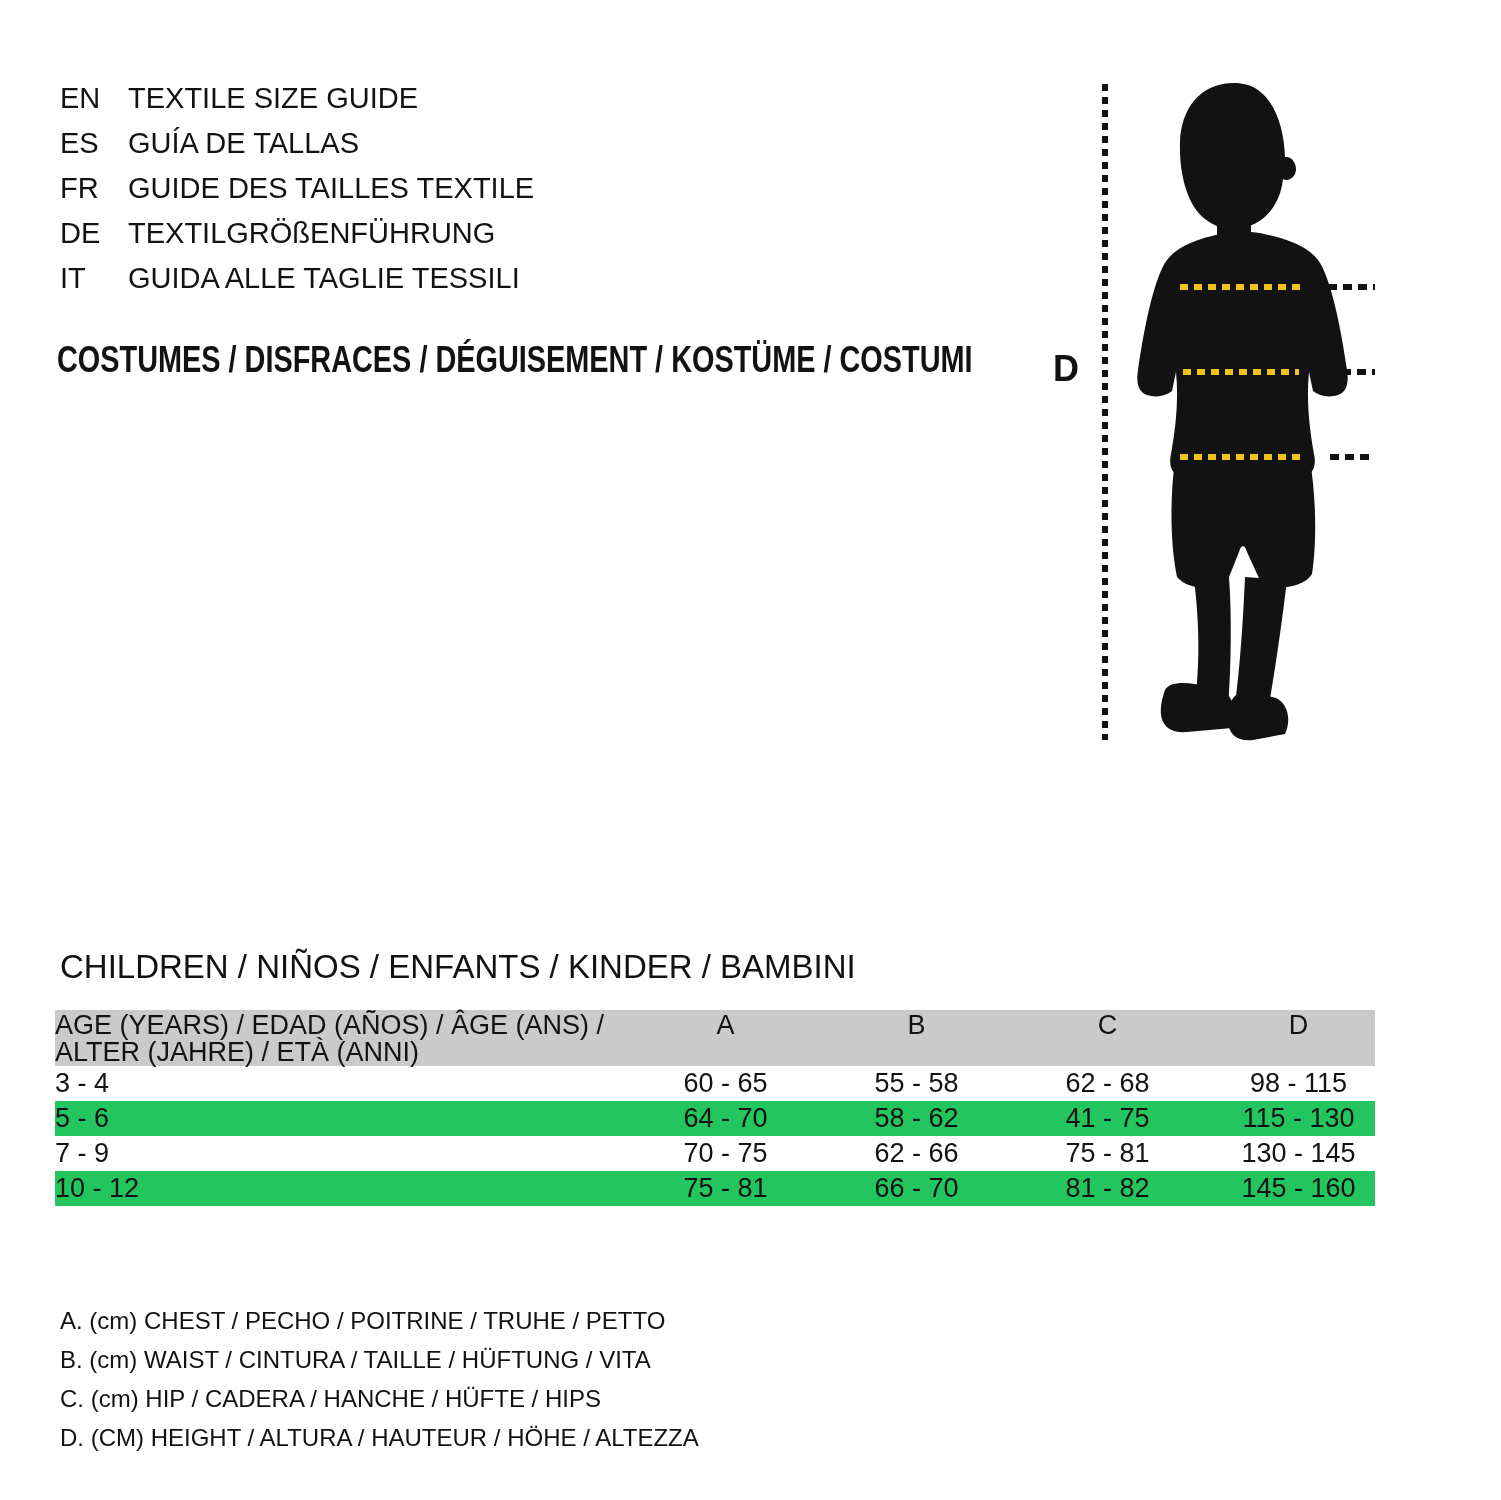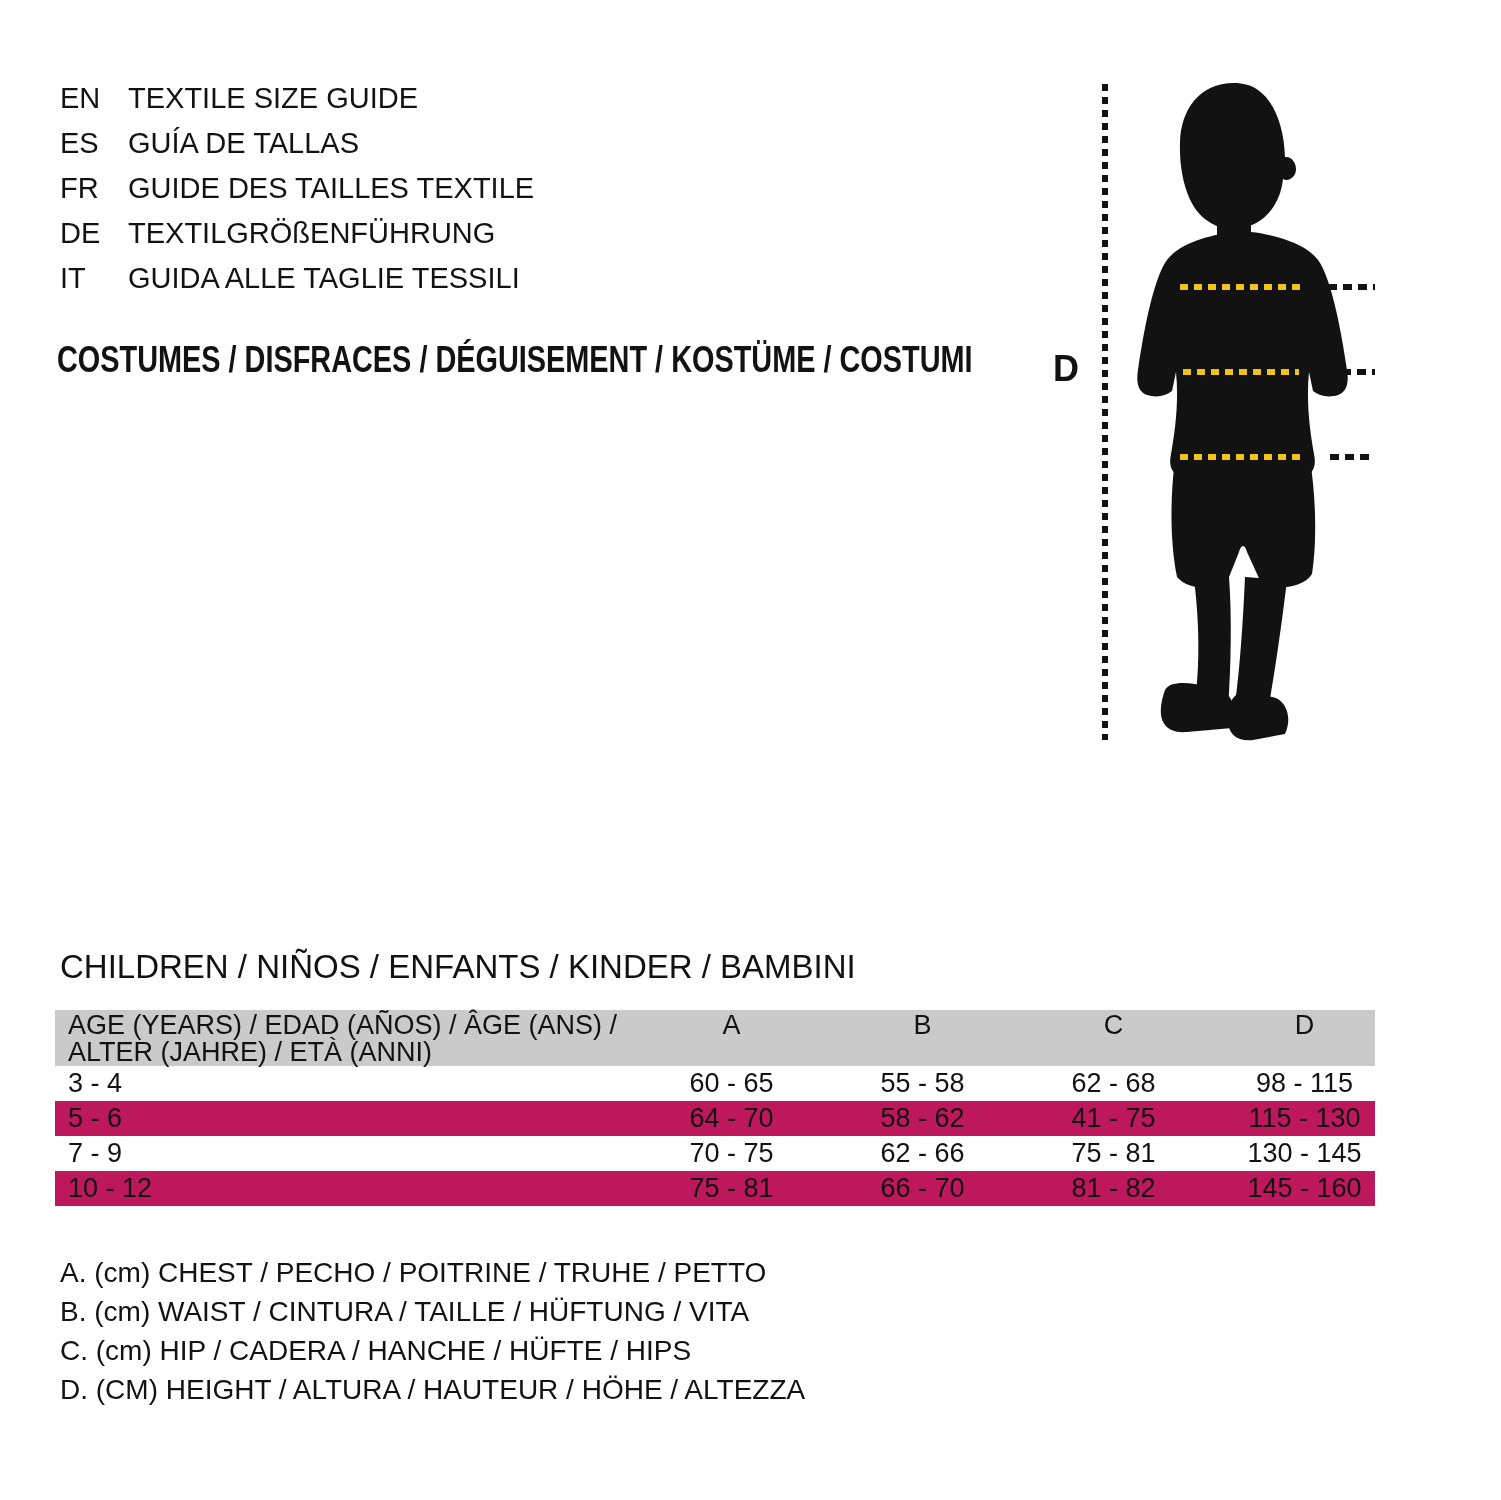--- a/index.html
+++ b/index.html
@@ -36,27 +36,27 @@
   .mlabel{position:absolute;font-size:38px;font-weight:bold;line-height:38px;}
   .l-a{left:1396px;top:268px;}
   .l-b{left:1396px;top:353px;}
   .l-c{left:1396px;top:438px;}
   .l-d{left:1053px;top:351px;font-size:36px;line-height:36px;}
   
   .section-title{position:absolute;left:60px;top:948px;font-size:33px;}
   .sizes-table{position:absolute;left:55px;top:1010px;width:1382px;font-size:27px;}
   .t-header{display:flex;background:#cacaca;height:56px;}
   .t-row{display:flex;height:35px;align-items:center;}
-  .t-row.alt{background:#be185d;}
-  .c-age{width:575px;padding-left:7px;box-sizing:border-box;white-space:nowrap;margin-left:6px;}
+  .t-row.alt{background:#22c55e;}
+  .c-age{width:575px;box-sizing:border-box;white-space:nowrap;}
   .t-header .c-age{padding-top:2px;line-height:27px;}
   .c-val{width:191px;text-align:center;}
   .t-header .c-val{padding-top:2px;line-height:27px;}
   
-  .legend{position:absolute;left:60px;top:1253px;font-size:28px;line-height:39px;}
+  .legend{position:absolute;left:60px;top:1301px;font-size:24px;line-height:39px;}
 </style>
 </head>
 <body>
 
 <div class="canvas">
 
   <div class="langs">
     <div class="lang-row">
       <span class="lang-code">EN</span>
       <span class="lang-label">TEXTILE SIZE GUIDE</span>

